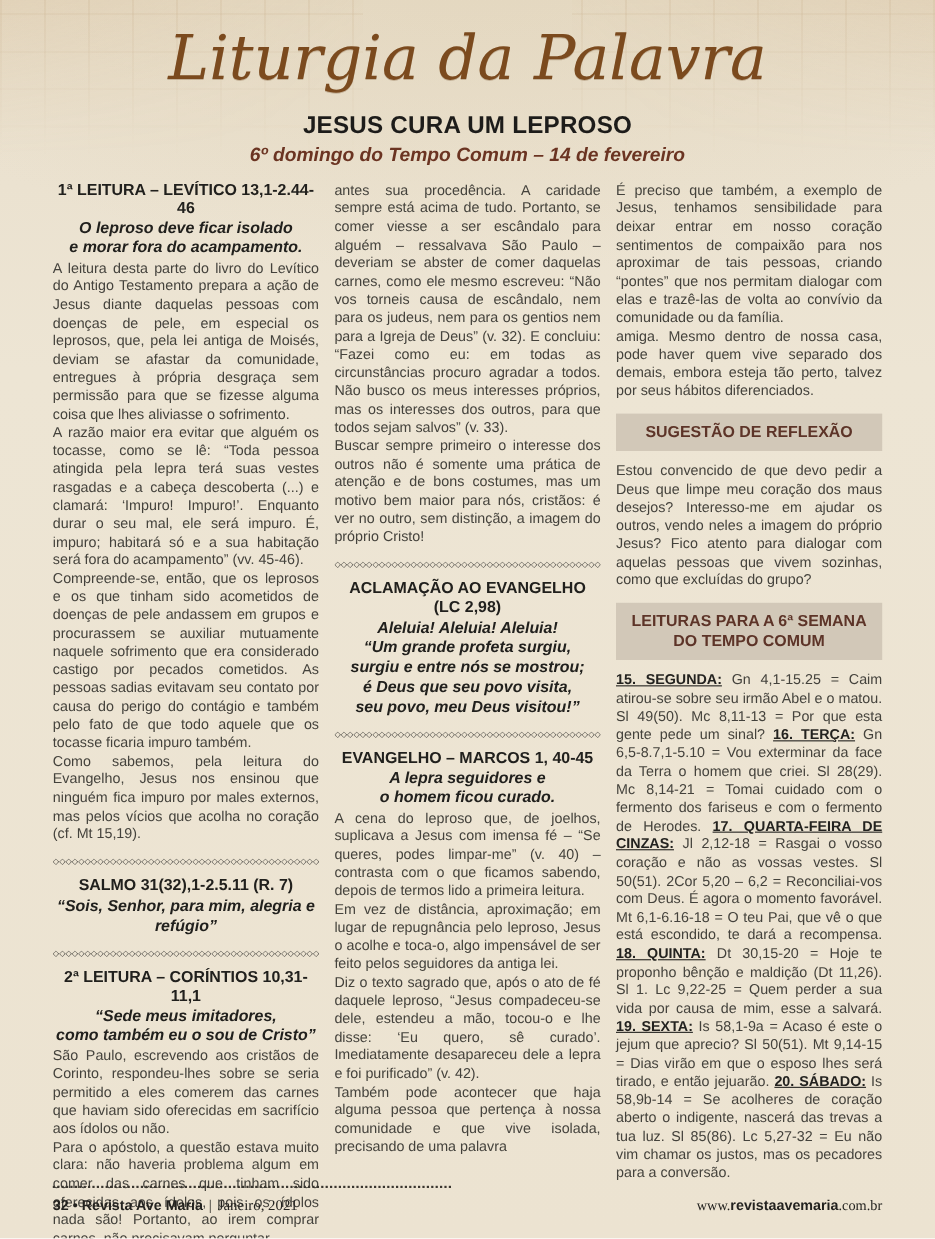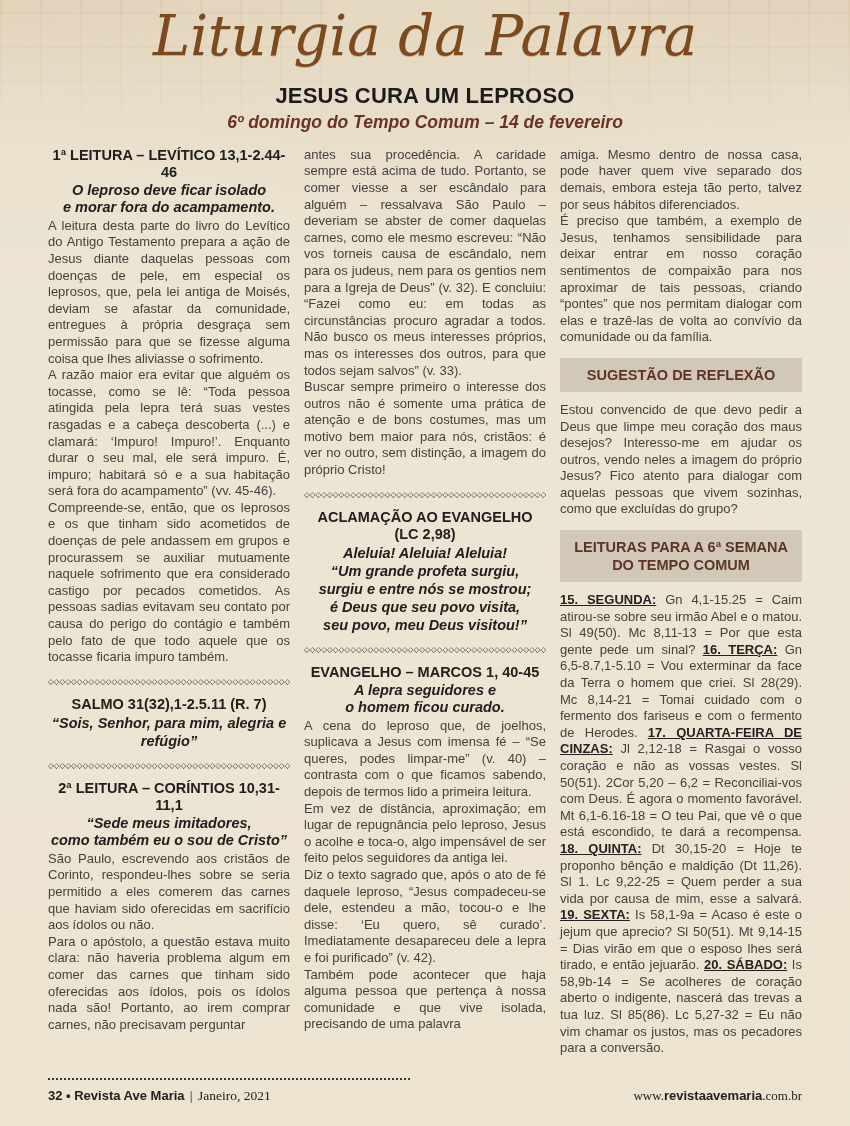--- a/index.html
+++ b/index.html
@@ -17,21 +17,21 @@
     position:absolute;top:0;width:330px;height:150px;opacity:.55;
     background:
       repeating-linear-gradient(90deg, rgba(166,126,78,.18) 0 2px, rgba(166,126,78,0) 2px 40px),
       repeating-linear-gradient(0deg, rgba(166,126,78,.14) 0 2px, rgba(166,126,78,0) 2px 34px),
       linear-gradient(135deg, rgba(196,156,104,.28), rgba(196,156,104,0) 80%);
     -webkit-mask-image:linear-gradient(to bottom, #000 0%, transparent 95%);
     mask-image:linear-gradient(to bottom, #000 0%, transparent 95%);
   }
   .corner-decor.left{left:0;}
   .corner-decor.right{right:0;transform:scaleX(-1);}
-  .header{position:relative;text-align:center;}
+  .header{position:relative;text-align:center;padding-top:18px;}
   .script-title{
     font-family:"DejaVu Serif", serif;
     font-style:italic;font-weight:400;
     font-size:56px;line-height:1.3;
     color:#7b4a1e;
     text-shadow:0 1px 0 rgba(90,50,15,.25);
     margin:0;
   }
   .main-title{
     margin:10px 0 0 0;
@@ -103,20 +103,21 @@
 
   <div class="columns">
 
     <div class="col">
       <h3 class="sect">1ª LEITURA – LEVÍTICO 13,1-2.44-46</h3>
       <div class="sect-sub">O leproso deve ficar isolado
 e morar fora do acampamento.</div>
       <p>A leitura desta parte do livro do Levítico do Antigo Testamento prepara a ação de Jesus diante daquelas pessoas com doenças de pele, em especial os leprosos, que, pela lei antiga de Moisés, deviam se afastar da comunidade, entregues à própria desgraça sem permissão para que se fizesse alguma coisa que lhes aliviasse o sofrimento.</p>
       <p>A razão maior era evitar que alguém os tocasse, como se lê: “Toda pessoa atingida pela lepra terá suas vestes rasgadas e a cabeça descoberta (...) e clamará: ‘Impuro! Impuro!’. Enquanto durar o seu mal, ele será impuro. É, impuro; habitará só e a sua habitação será fora do acampamento” (vv. 45-46).</p>
       <p>Compreende-se, então, que os leprosos e os que tinham sido acometidos de doenças de pele andassem em grupos e procurassem se auxiliar mutuamente naquele sofrimento que era considerado castigo por pecados cometidos. As pessoas sadias evitavam seu contato por causa do perigo do contágio e também pelo fato de que todo aquele que os tocasse ficaria impuro também.</p>
+      <p>Como sabemos, pela leitura do Evangelho, Jesus nos ensinou que ninguém fica impuro por males externos, mas pelos vícios que acolha no coração (cf. Mt 15,19).</p>
       <div class="ornament">◇◇◇◇◇◇◇◇◇◇◇◇◇◇◇◇◇◇◇◇◇◇◇◇◇◇◇◇◇◇◇◇◇◇◇◇◇◇◇◇◇◇◇◇◇◇◇◇◇◇◇◇◇◇◇◇</div>
       <h3 class="sect">SALMO 31(32),1-2.5.11 (R. 7)</h3>
       <div class="quote-block">“Sois, Senhor, para mim, alegria e
 refúgio”</div>
       <div class="ornament">◇◇◇◇◇◇◇◇◇◇◇◇◇◇◇◇◇◇◇◇◇◇◇◇◇◇◇◇◇◇◇◇◇◇◇◇◇◇◇◇◇◇◇◇◇◇◇◇◇◇◇◇◇◇◇◇</div>
       <h3 class="sect">2ª LEITURA – CORÍNTIOS 10,31-11,1</h3>
       <div class="sect-sub">“Sede meus imitadores,
 como também eu o sou de Cristo”</div>
       <p>São Paulo, escrevendo aos cristãos de Corinto, respondeu-lhes sobre se seria permitido a eles comerem das carnes que haviam sido oferecidas em sacrifício aos ídolos ou não.</p>
       <p>Para o apóstolo, a questão estava muito clara: não haveria problema algum em comer das carnes que tinham sido oferecidas aos ídolos, pois os ídolos nada são! Portanto, ao irem comprar carnes, não precisavam perguntar</p>
@@ -137,22 +138,22 @@
       <h3 class="sect">EVANGELHO – MARCOS 1, 40-45</h3>
       <div class="sect-sub">A lepra seguidores e
 o homem ficou curado.</div>
       <p>A cena do leproso que, de joelhos, suplicava a Jesus com imensa fé – “Se queres, podes limpar-me” (v. 40) – contrasta com o que ficamos sabendo, depois de termos lido a primeira leitura.</p>
       <p>Em vez de distância, aproximação; em lugar de repugnância pelo leproso, Jesus o acolhe e toca-o, algo impensável de ser feito pelos seguidores da antiga lei.</p>
       <p>Diz o texto sagrado que, após o ato de fé daquele leproso, “Jesus compadeceu-se dele, estendeu a mão, tocou-o e lhe disse: ‘Eu quero, sê curado’. Imediatamente desapareceu dele a lepra e foi purificado” (v. 42).</p>
       <p>Também pode acontecer que haja alguma pessoa que pertença à nossa comunidade e que vive isolada, precisando de uma palavra</p>
     </div>
 
     <div class="col">
+      <p>É preciso que também, a exemplo de Jesus, tenhamos sensibilidade para deixar entrar em nosso coração sentimentos de compaixão para nos aproximar de tais pessoas, criando “pontes” que nos permitam dialogar com elas e trazê-las de volta ao convívio da comunidade ou da família.</p>
       <p>amiga. Mesmo dentro de nossa casa, pode haver quem vive separado dos demais, embora esteja tão perto, talvez por seus hábitos diferenciados.</p>
-      <p>É preciso que também, a exemplo de Jesus, tenhamos sensibilidade para deixar entrar em nosso coração sentimentos de compaixão para nos aproximar de tais pessoas, criando “pontes” que nos permitam dialogar com elas e trazê-las de volta ao convívio da comunidade ou da família.</p>
       <div class="tan-box">SUGESTÃO DE REFLEXÃO</div>
       <p>Estou convencido de que devo pedir a Deus que limpe meu coração dos maus desejos? Interesso-me em ajudar os outros, vendo neles a imagem do próprio Jesus? Fico atento para dialogar com aquelas pessoas que vivem sozinhas, como que excluídas do grupo?</p>
       <div class="tan-box">LEITURAS PARA A 6ª SEMANA
 DO TEMPO COMUM</div>
       <p class="readings"><b>15. SEGUNDA:</b> Gn 4,1-15.25 = Caim atirou-se sobre seu irmão Abel e o matou. Sl 49(50). Mc 8,11-13 = Por que esta gente pede um sinal? <b>16. TERÇA:</b> Gn 6,5-8.7,1-5.10 = Vou exterminar da face da Terra o homem que criei. Sl 28(29). Mc 8,14-21 = Tomai cuidado com o fermento dos fariseus e com o fermento de Herodes. <b>17. QUARTA-FEIRA DE CINZAS:</b> Jl 2,12-18 = Rasgai o vosso coração e não as vossas vestes. Sl 50(51). 2Cor 5,20 – 6,2 = Reconciliai-vos com Deus. É agora o momento favorável. Mt 6,1-6.16-18 = O teu Pai, que vê o que está escondido, te dará a recompensa. <b>18. QUINTA:</b> Dt 30,15-20 = Hoje te proponho bênção e maldição (Dt 11,26). Sl 1. Lc 9,22-25 = Quem perder a sua vida por causa de mim, esse a salvará. <b>19. SEXTA:</b> Is 58,1-9a = Acaso é este o jejum que aprecio? Sl 50(51). Mt 9,14-15 = Dias virão em que o esposo lhes será tirado, e então jejuarão. <b>20. SÁBADO:</b> Is 58,9b-14 = Se acolheres de coração aberto o indigente, nascerá das trevas a tua luz. Sl 85(86). Lc 5,27-32 = Eu não vim chamar os justos, mas os pecadores para a conversão.</p>
     </div>
 
   </div>
 
   <div class="footer">

